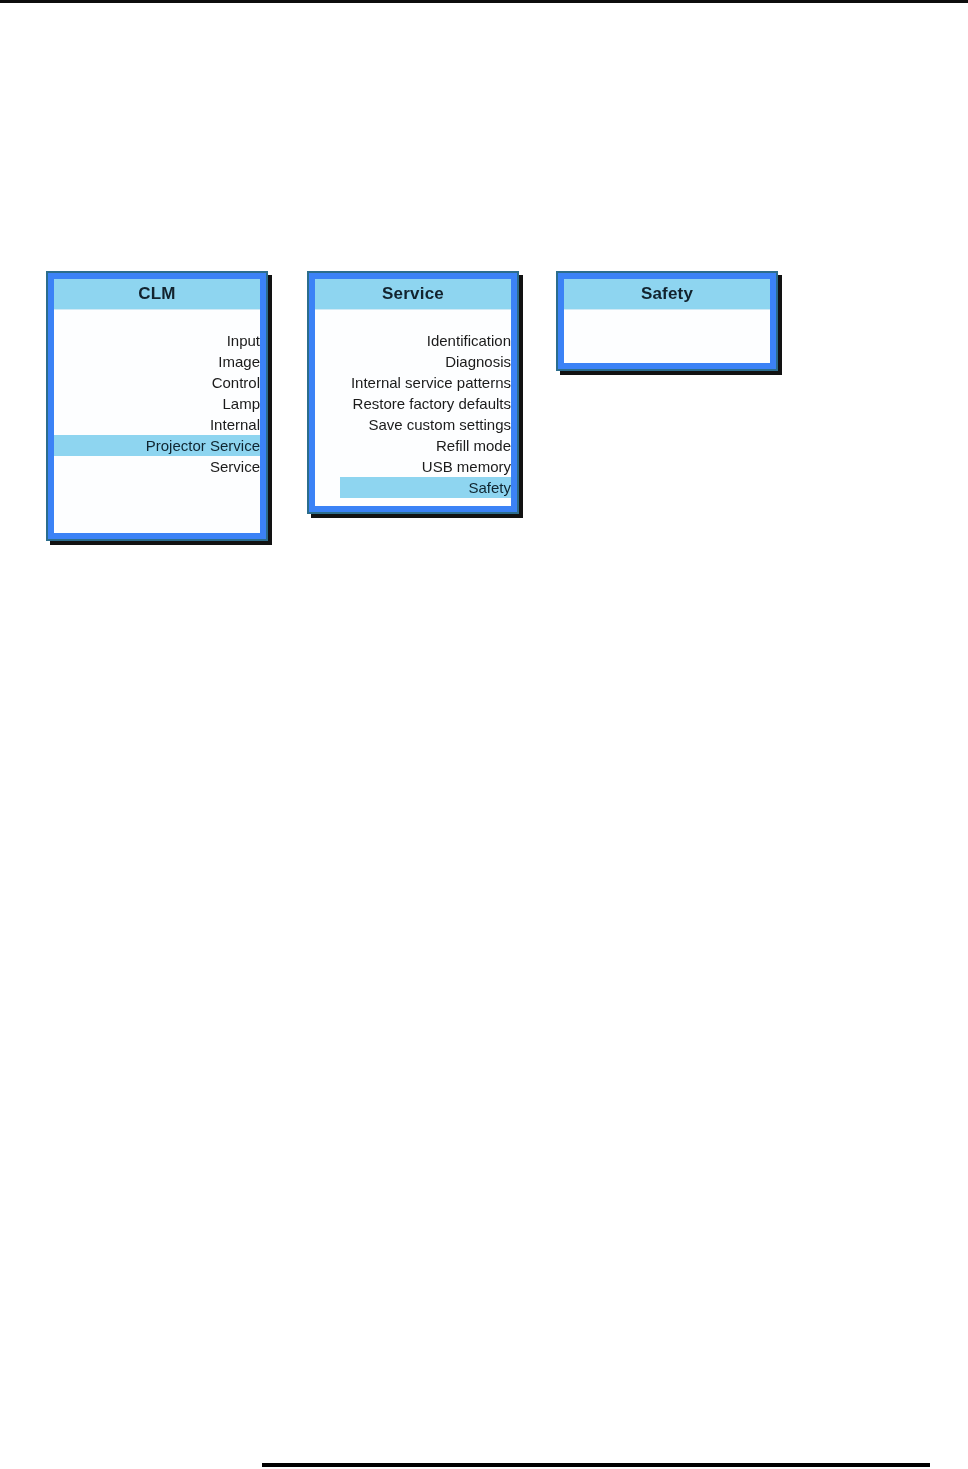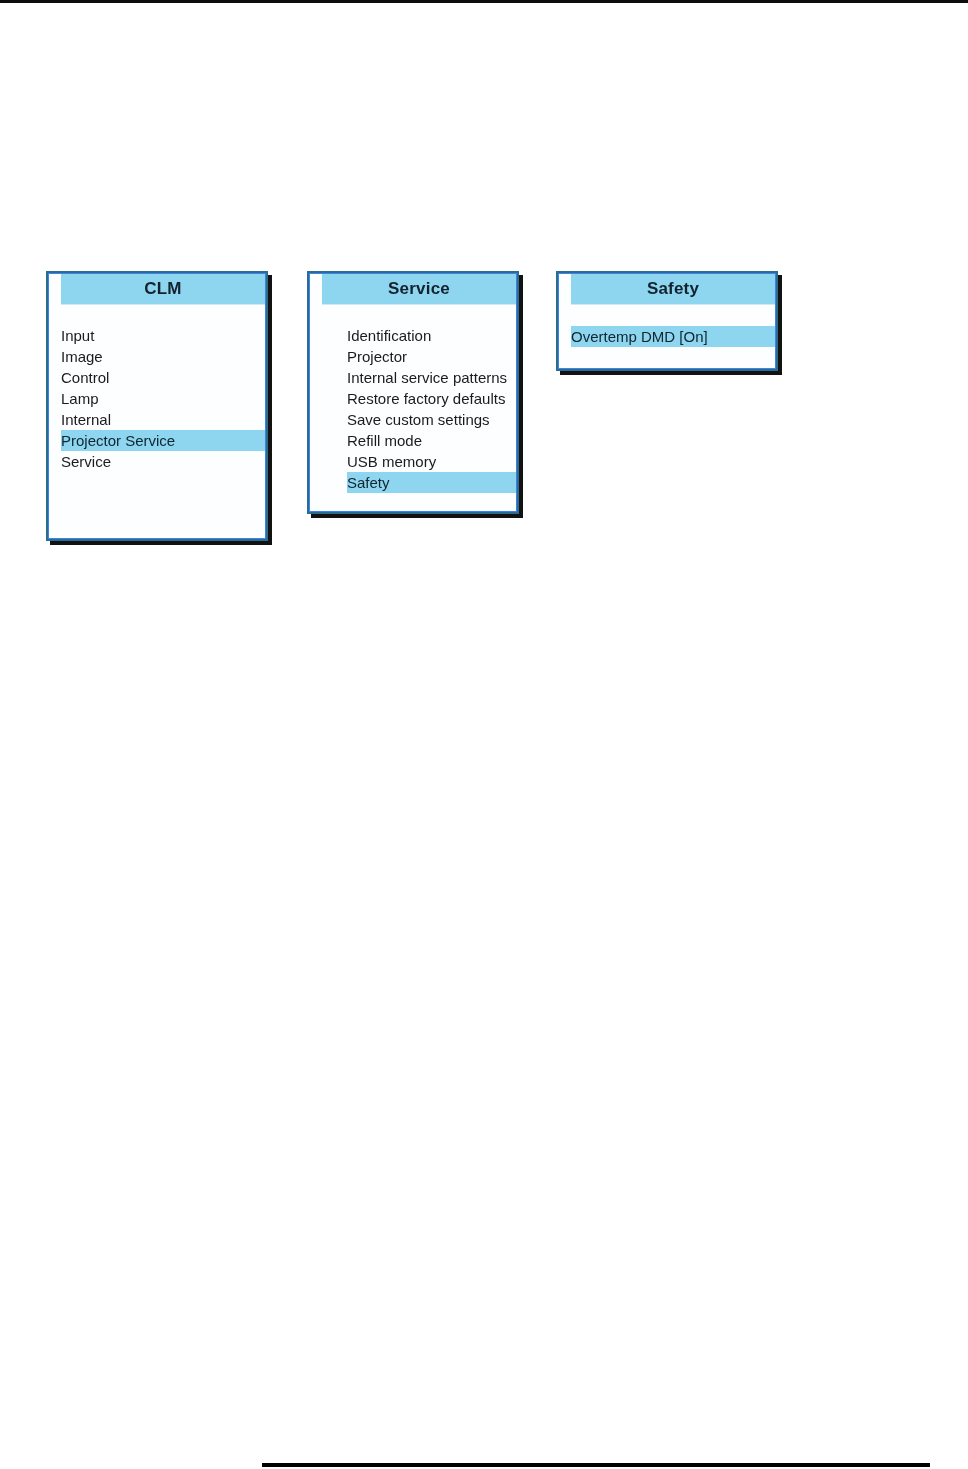--- a/index.html
+++ b/index.html
@@ -39,24 +39,23 @@
     box-sizing: border-box;
     background: #ffffff;
     border: 2px solid #2c6d8c;
     box-shadow: 4px 4px 0 0 #121212;
   }
   .osd-menu-inner {
     position: relative;
     width: 100%;
     height: 100%;
     box-sizing: border-box;
-    border: 1px solid #3b82f6;
+    border: 6px solid #3b82f6;
     background: #fdfeff;
     overflow: hidden;
-    padding-left: 12px;
   }
 
   .osd-title {
     height: 30px;
     line-height: 30px;
     text-align: center;
     background: #8ed5f0;
     color: #12232e;
     font-size: 17px;
     font-weight: bold;
@@ -65,21 +64,21 @@
   }
 
   .osd-items {
     padding: 0;
     margin: 0;
     list-style: none;
   }
   .osd-item {
     height: 21px;
     line-height: 21px;
-    text-align: left;
+    text-align: right;
     font-size: 15px;
     color: #1b1b1b;
     white-space: nowrap;
   }
   .osd-item.spacer {
     color: transparent;
   }
   .osd-item.selected {
     background: #8ed5f0;
     color: #0f2530;
@@ -140,36 +139,32 @@
         <li class="osd-item">Service</li>
       </ul>
     </div>
   </div>
 
   <div class="osd-menu" id="menu-service">
     <div class="osd-menu-inner">
       <div class="osd-title">Service</div>
       <ul class="osd-items">
         <li class="osd-item">Identification</li>
-        <li class="osd-item">Projector</li>
+        <li class="osd-item">Diagnosis</li>
         <li class="osd-item">Internal service patterns</li>
         <li class="osd-item">Restore factory defaults</li>
         <li class="osd-item">Save custom settings</li>
         <li class="osd-item">Refill mode</li>
         <li class="osd-item">USB memory</li>
         <li class="osd-item selected">Safety</li>
       </ul>
     </div>
   </div>
 
   <div class="osd-menu" id="menu-safety">
     <div class="osd-menu-inner">
       <div class="osd-title">Safety</div>
-      <ul class="osd-items">
-        <li class="osd-item spacer"></li>
-        <li class="osd-item selected">Overtemp DMD [On]</li>
-      </ul>
     </div>
   </div>
 
 </div>
 
 <div class="footer-rule"></div>
 
 </body></html>

